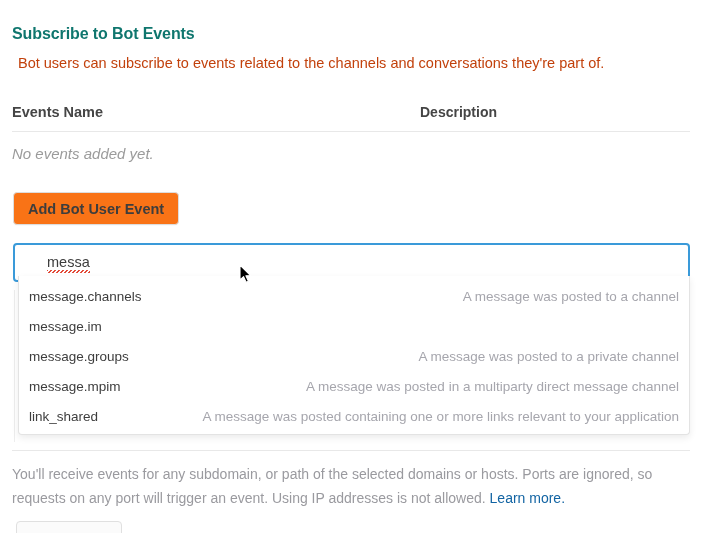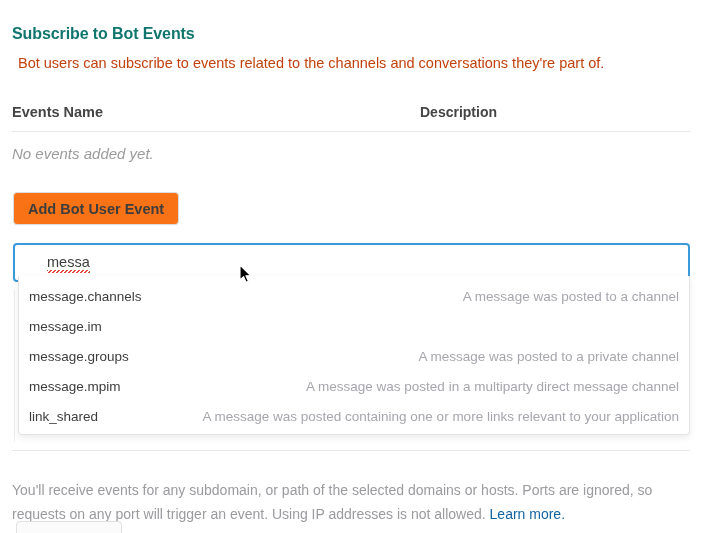--- a/index.html
+++ b/index.html
@@ -193,21 +193,21 @@
     position: absolute;
     left: 12px;
     top: 450px;
     width: 678px;
     height: 1px;
     background: #e8e8e8;
   }
   .note {
     position: absolute;
     left: 12px;
-    top: 478px;
+    top: 462px;
     width: 672px;
     font-size: 14px;
     line-height: 24px;
     color: #9a9a9f;
   }
   .note-link {
     color: #1264a3;
     text-decoration: none;
     cursor: pointer;
   }

